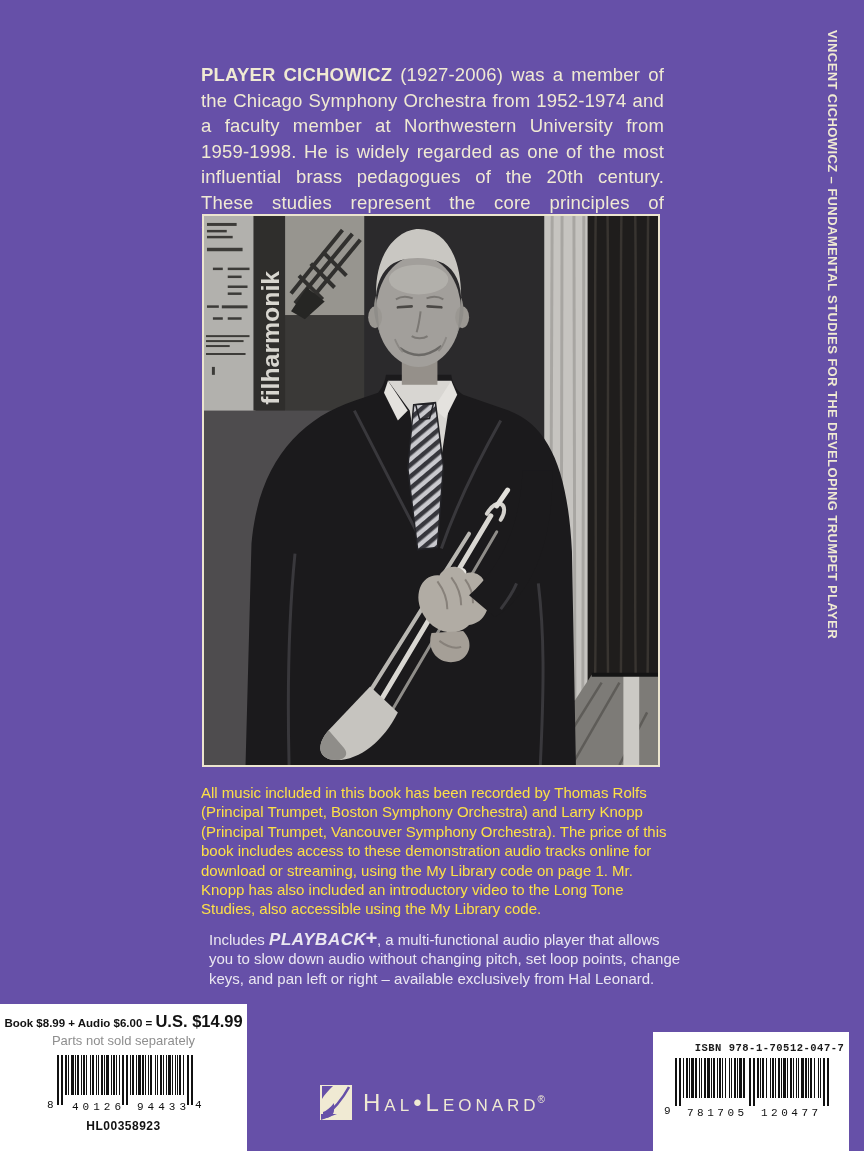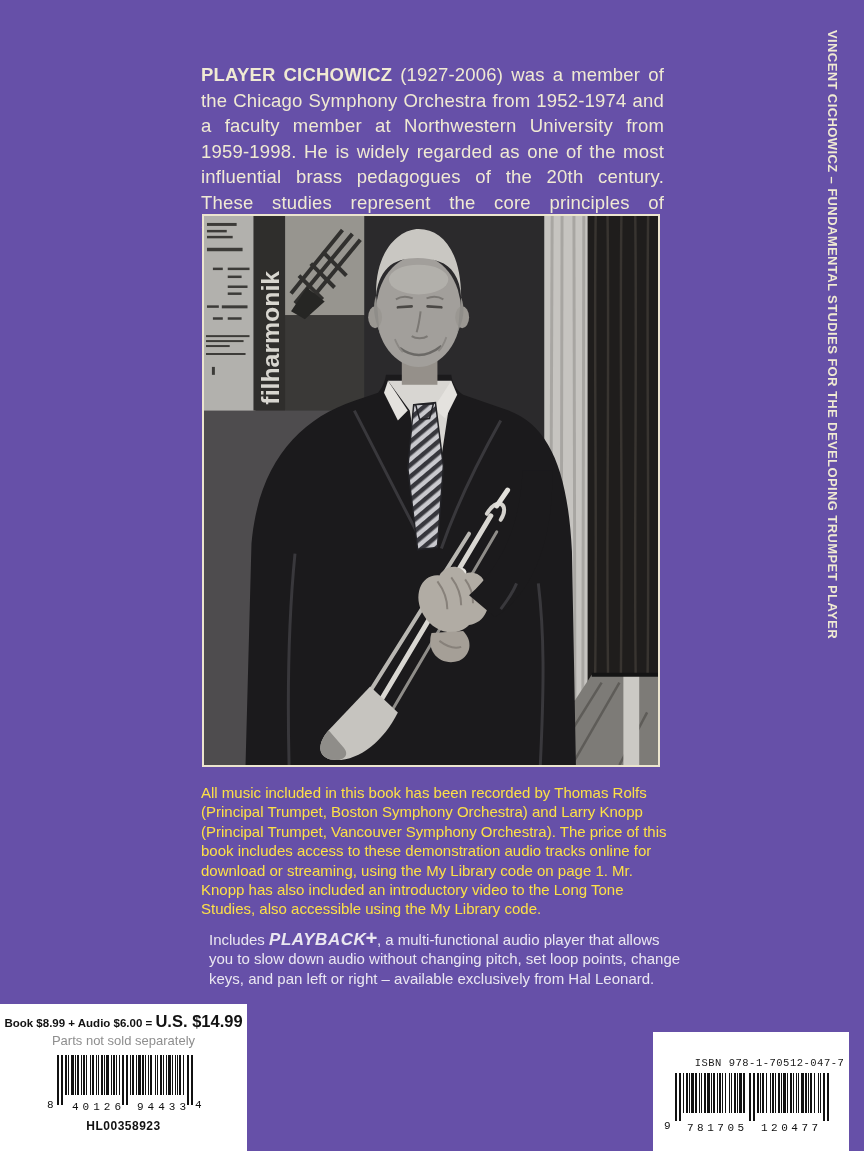--- a/index.html
+++ b/index.html
@@ -67,21 +67,21 @@
   }
   .hl-reg{font-size:10px;vertical-align:8px;margin-left:-2px;}
 
   
   .isbn-box{
     position:absolute;left:653px;top:1032px;width:196px;height:119px;
     background:#FFFFFF;color:#1A1A1A;text-align:center;
   }
   .isbn-label{
     font-family:"Liberation Mono", monospace;font-size:10.5px;
-    letter-spacing:.5px;margin-top:25px;font-weight:normal;padding-left:37px;
+    letter-spacing:.5px;margin-top:10px;font-weight:bold;padding-left:37px;
   }
   .ean{margin-top:2px;}
 </style>
 </head>
 <body>
 
 <div class="page">
 
   <p class="bio"><span class="lead">PLAYER CICHOWICZ</span><span> (1927-2006) was a member of the Chicago Symphony Orchestra from 1952-1974 and a faculty member at Northwestern University from 1959-1998. He is widely regarded as one of the most influential brass pedagogues of the 20th century. These studies represent the core principles of Cichowicz’s teaching.</span></p>
 
@@ -252,20 +252,32 @@
       <path d="M20 22 H75" stroke="#111" stroke-width="40" stroke-dasharray="2 1 1 2 3 1 1 1 2 2 1 1 2 1 1 3 1 1 2 2 1 1 1 2 2 1 1 1 3 2 1 1"></path>
       <path d="M85 22 H140" stroke="#111" stroke-width="40" stroke-dasharray="1 1 2 2 1 1 3 1 2 1 1 2 1 1 2 3 1 1 1 2 2 1 1 2 1 1 3 1 1 2 1 1"></path>
       <text class="bc-digit" x="2" y="55">8</text>
       <text class="bc-digit" x="27" y="57" letter-spacing="4">40126</text>
       <text class="bc-digit" x="92" y="57" letter-spacing="4">94433</text>
       <text class="bc-digit" x="150" y="55">4</text>
     </svg>
     <div class="item-number">HL00358923</div>
   </div>
 
+  <div class="publisher">
+    <svg width="34" height="37" viewBox="0 0 34 37">
+      <rect x="1" y="1" width="32" height="35" fill="#F0EAD3"></rect>
+      <path d="M4,34 C14,26 24,14 30,3" stroke="#6650A8" stroke-width="2.6" fill="none"></path>
+      <path d="M3,2 L14,2 C9,7 5,11 3,15 Z" fill="#6650A8"></path>
+      <path d="M4,34 C10,35 15,31 15,26 L15,19 C11,24 7,27 4,28 Z" fill="#6650A8"></path>
+      <path d="M2,36 L18,30 L2,30 Z" fill="#6650A8"></path>
+    </svg>
+    <div>
+      <span class="hl-name">Hal•Leonard</span><span class="hl-reg">®</span>
+    </div>
+  </div>
 
   <div class="isbn-box">
     <div class="isbn-label">ISBN 978-1-70512-047-7</div>
     <svg class="ean" width="176" height="62" viewBox="0 0 176 62">
       <g fill="#111">
         <rect x="12" y="2" width="2" height="48"></rect>
           <rect x="16" y="2" width="2" height="48"></rect>
         <rect x="86" y="2" width="2" height="48"></rect>
           <rect x="90" y="2" width="2" height="48"></rect>
         <rect x="160" y="2" width="2" height="48"></rect>

